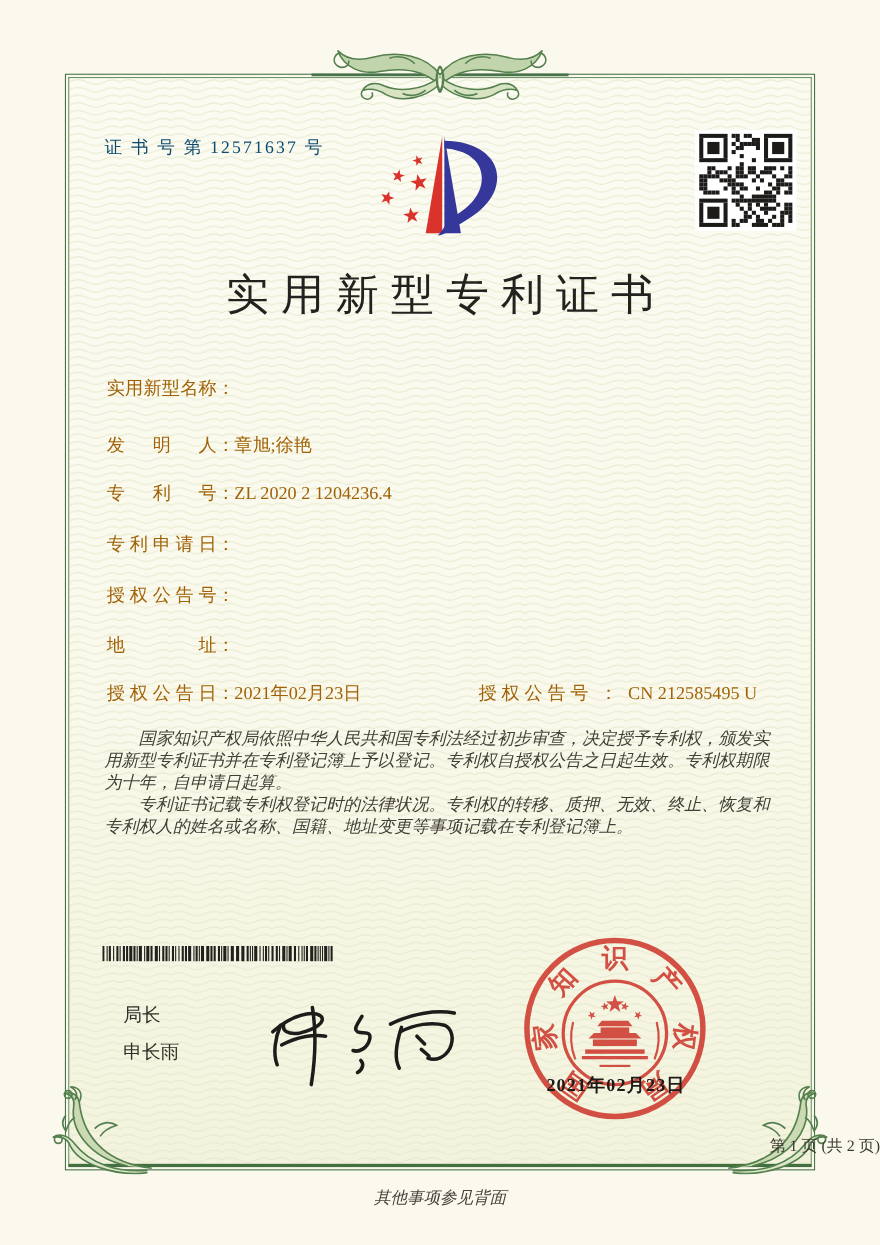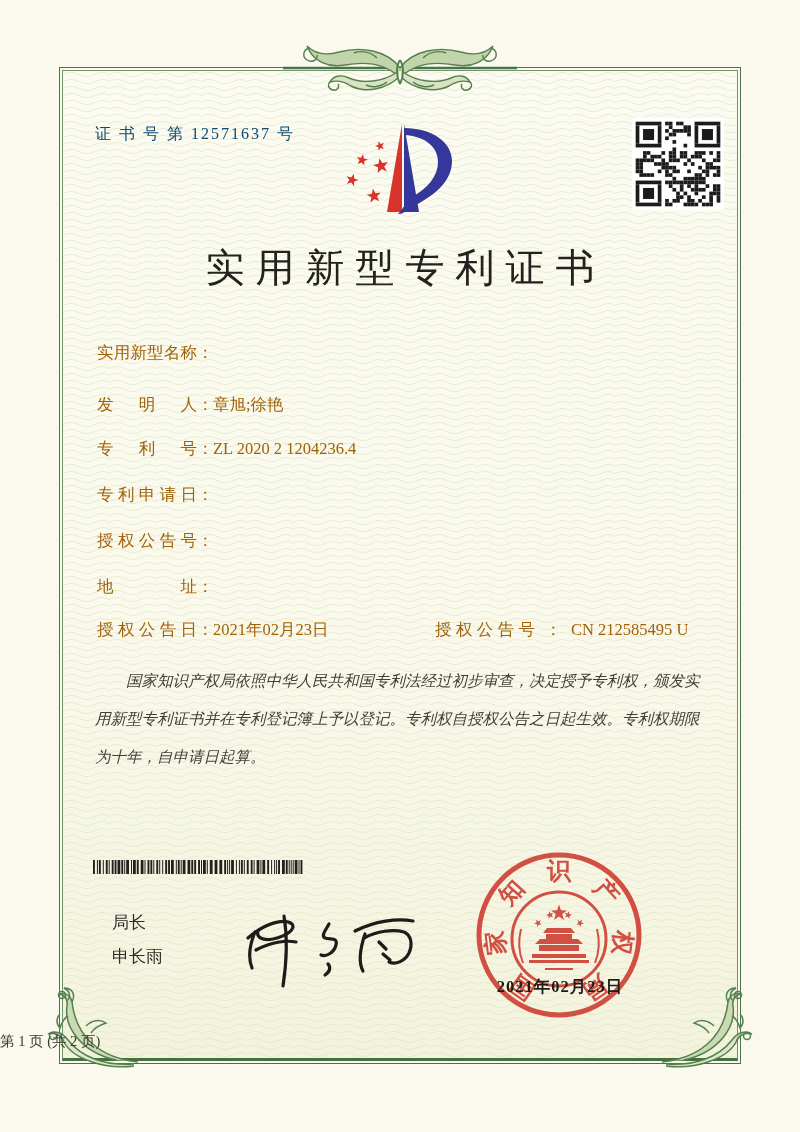--- a/index.html
+++ b/index.html
@@ -31,32 +31,32 @@
   }
   .fields{position:absolute;left:97px;top:341px;width:600px;font-size:16.5px;line-height:23px;color:#a16207;}
   .frow{display:flex;align-items:flex-start;}
   .flabel{display:inline-block;width:100px;text-align:justify;text-align-last:justify;flex:none;}
   .colon{flex:none;width:16px;}
   .fvalue{flex:1;max-width:452px;}
   .mb-a{margin-bottom:29px}.mb-b{margin-bottom:21px}.mb-c{margin-bottom:23px}.mb-d{margin-bottom:20px}
   .pair2{display:flex;margin-left:42px;gap:10px;}
   .body-text{
     position:absolute;left:95px;top:662px;width:616px;
-    font-size:15.5px;line-height:38px;font-style:italic;color:#413e34;
+    font-size:15.5px;line-height:20px;font-style:italic;color:#413e34;
   }
   .body-text p{margin:0;text-indent:2em;}
   .barcode{position:absolute;left:93px;top:860px;}
   .director{position:absolute;left:112px;top:906px;font-size:17px;line-height:34px;color:#2e2d27;}
   .signature{position:absolute;left:225px;top:876px;}
   .seal{position:absolute;left:468px;top:844px;}
   .seal-date{
     position:absolute;left:480px;top:976px;width:160px;text-align:center;
     font-size:16.5px;letter-spacing:1px;color:#1c1b18;font-weight:600;
   }
-  .page-footer{position:absolute;left:0;top:1032px;width:100%;text-align:left;font-size:14.5px;color:#3a392f;}
+  .page-footer{position:absolute;left:0;top:1032px;width:100%;text-align:right;font-size:14.5px;color:#3a392f;}
   .back-note{position:absolute;left:0;top:1080px;width:100%;text-align:center;font-size:15px;font-style:italic;color:#45423a;}
   .orn-top{position:absolute;left:283px;top:38px;}
   .orn-bl{position:absolute;left:46px;top:986px;}
   .orn-br{position:absolute;left:658px;top:986px;transform:scaleX(-1);}
 </style>
 </head>
 <body>
 
 <div class="page">
 
@@ -345,20 +345,21 @@
         <span class="pair2">
           <span class="flabel">授权公告号</span>
             <span class="colon">：</span>
           <span>CN 212585495 U</span>
         </span>
       </div>
     </div>
 
     <div class="body-text">
       <p>国家知识产权局依照中华人民共和国专利法经过初步审查，决定授予专利权，颁发实用新型专利证书并在专利登记簿上予以登记。专利权自授权公告之日起生效。专利权期限为十年，自申请日起算。</p>
+      <p>专利证书记载专利权登记时的法律状况。专利权的转移、质押、无效、终止、恢复和专利权人的姓名或名称、国籍、地址变更等事项记载在专利登记簿上。</p>
     </div>
 
     <svg class="barcode" width="214" height="14" viewBox="0 0 214 14">
         <rect x="0" y="0" width="1.9" height="14" fill="#21201d"></rect>
         <rect x="3.9" y="0" width="1.0" height="14" fill="#21201d"></rect>
         <rect x="5.9" y="0" width="1.9" height="14" fill="#21201d"></rect>
         <rect x="9.8" y="0" width="1.0" height="14" fill="#21201d"></rect>
         <rect x="12.8" y="0" width="1.9" height="14" fill="#21201d"></rect>
         <rect x="15.700000000000001" y="0" width="1.0" height="14" fill="#21201d"></rect>
         <rect x="18.700000000000003" y="0" width="1.9" height="14" fill="#21201d"></rect>
@@ -476,15 +477,16 @@
           </g>
           <path d="M-36,24 C-40,14 -41,2 -38,-10" stroke-width="2"></path>
           <path d="M36,24 C40,14 41,2 38,-10" stroke-width="2"></path>
           <path d="M-14,30 H14" stroke-width="2"></path>
         </g>
       </g>
     </svg>
     <div class="seal-date">2021年02月23日</div>
 
     <div class="page-footer">第 1 页 (共 2 页)</div>
+    <div class="back-note">其他事项参见背面</div>
 
   </div>
 </div>
 
 </body></html>

